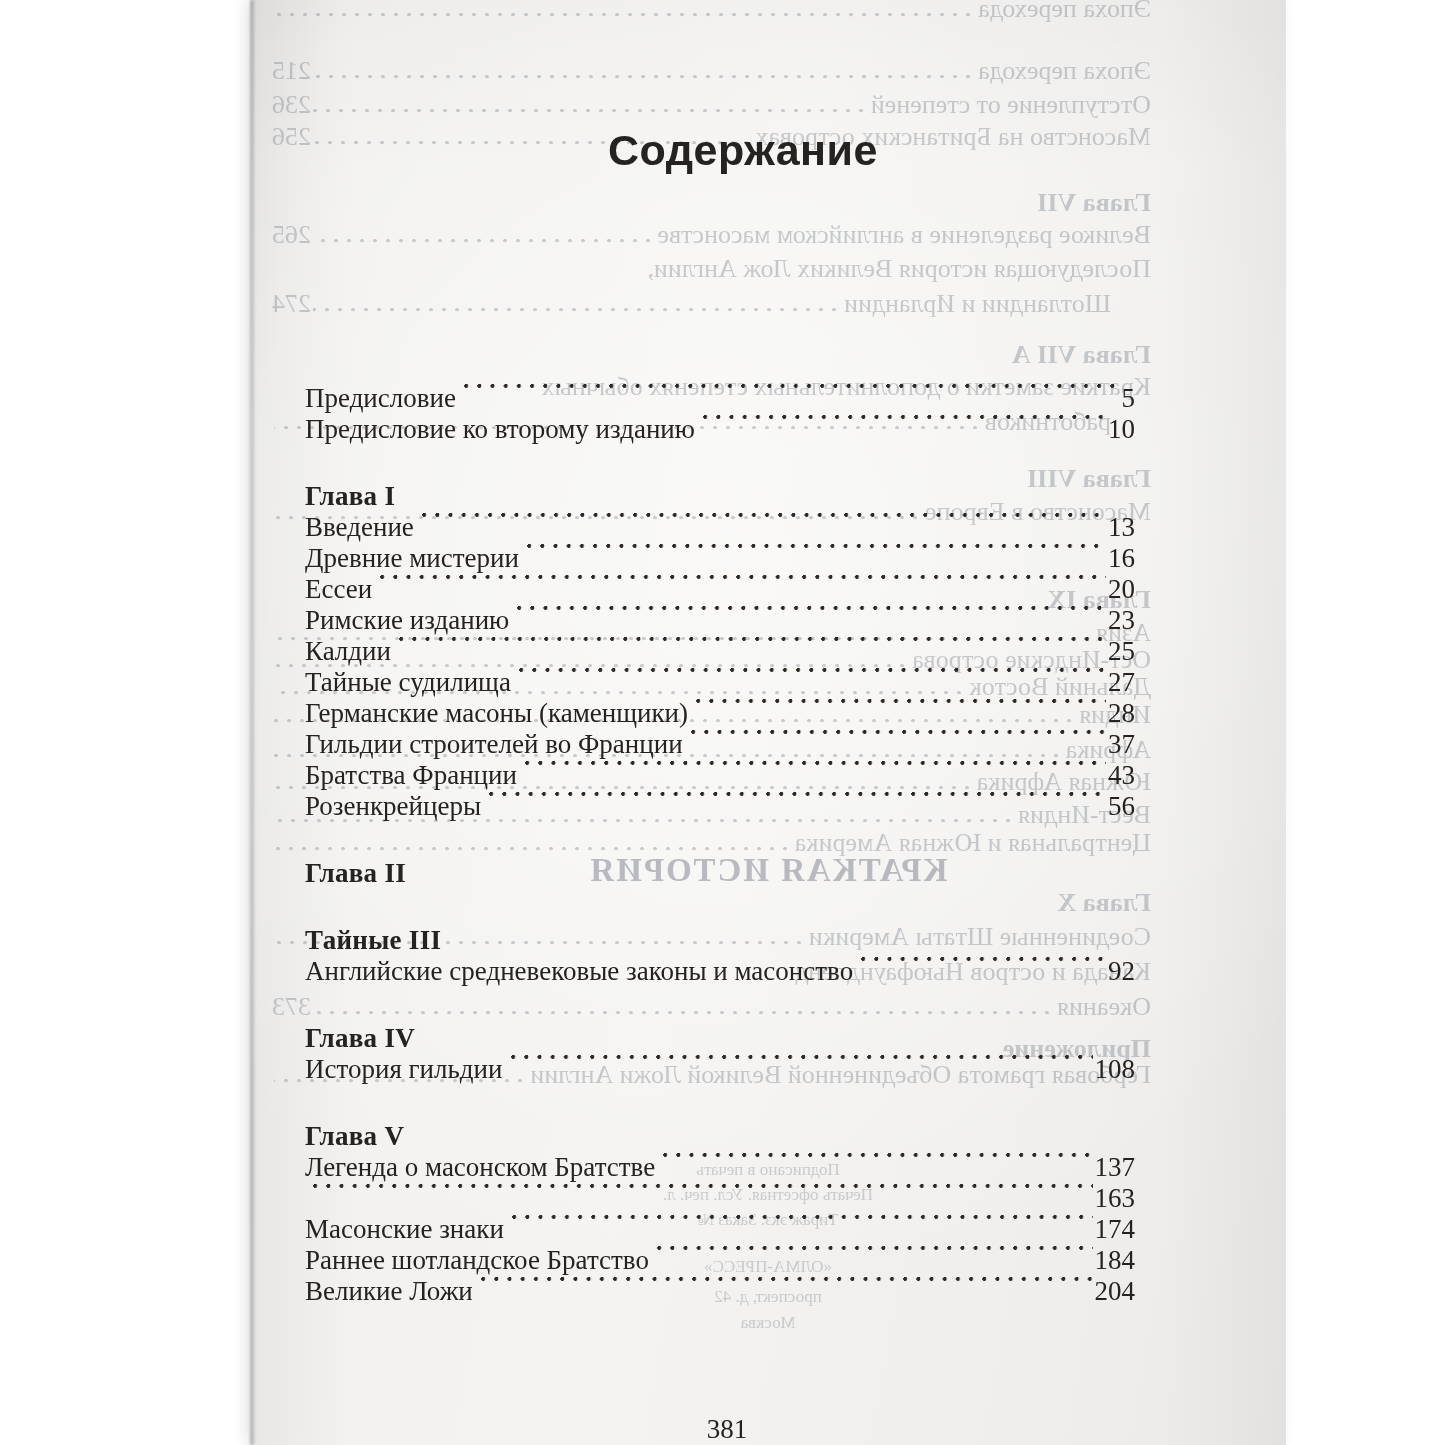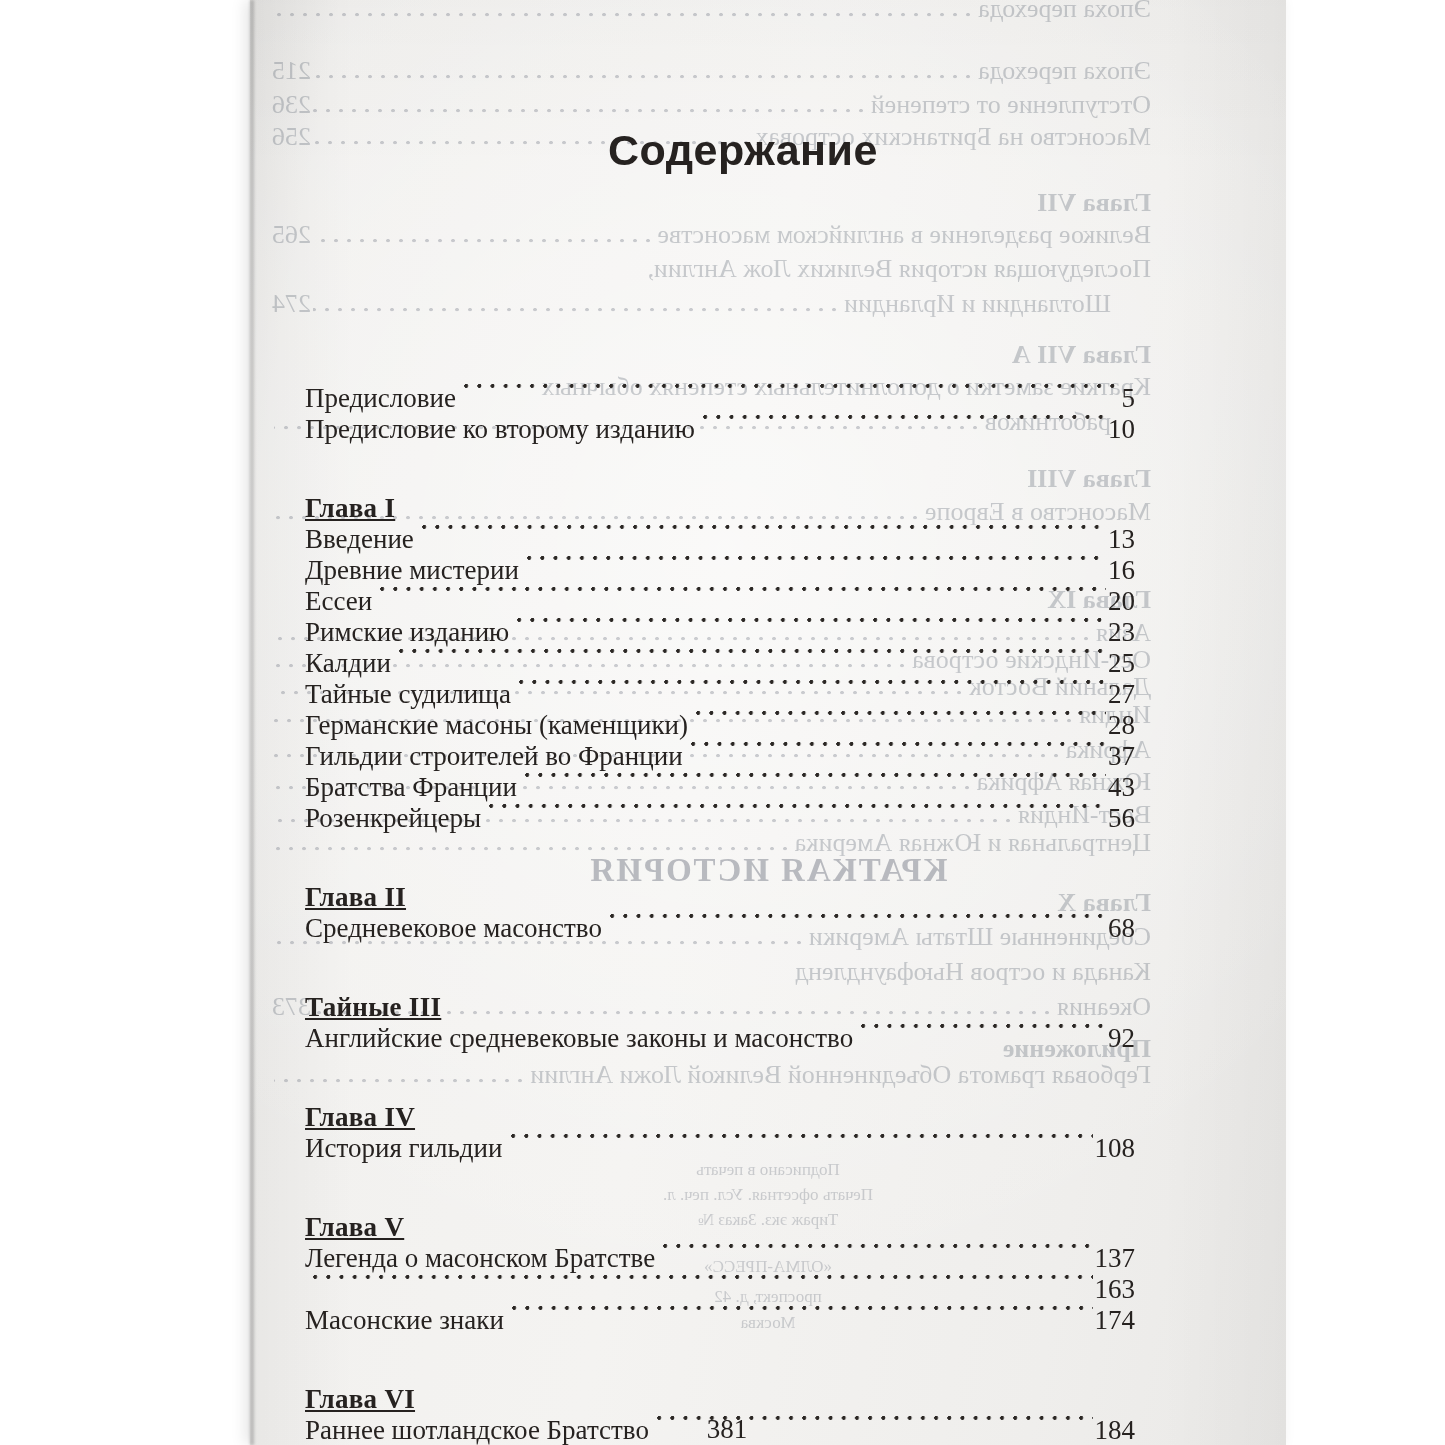--- a/index.html
+++ b/index.html
@@ -14,21 +14,21 @@
   .page::after{content:"";position:absolute;inset:0;pointer-events:none;
         background:radial-gradient(115% 85% at 46% 38%,rgba(255,255,255,.55),rgba(255,255,255,0) 62%),
                    linear-gradient(to right,rgba(0,0,0,.045),rgba(0,0,0,0) 10%,rgba(0,0,0,0) 88%,rgba(0,0,0,.035)),
                    linear-gradient(to bottom,rgba(0,0,0,.02),rgba(0,0,0,0) 12%);}
   
   .title{position:absolute;left:358px;top:126px;font-family:"Liberation Sans","DejaVu Sans",sans-serif;
          font-weight:700;font-size:43px;letter-spacing:.5px;color:var(--ink,#262220);z-index:3;text-align:right;}
   
   .toc{position:absolute;left:55px;top:383px;width:830px;z-index:3;color:var(--ink,#262220);
        font-size:27px;}
-  .t-chapter{font-weight:700;line-height:31px;margin-top:48px;letter-spacing:.3px;text-decoration:underline;}
+  .t-chapter{font-weight:700;line-height:31px;margin-top:36px;letter-spacing:.3px;}
   .t-row{display:flex;align-items:flex-start;line-height:31px;}
   .t-label{white-space:nowrap;}
   .leader{flex:1;height:6px;margin:0 2px 0 8px;min-width:18px;
           background-image:radial-gradient(circle at 2.2px 2.9px,#2b2724 1.75px,rgba(0,0,0,0) 2.2px);
           background-size:13.2px 6px;background-repeat:repeat-x;background-position:left bottom;}
   .t-page{white-space:nowrap;}
   
   .folio{position:absolute;top:1414px;left:437px;width:80px;text-align:center;
          font-size:27px;color:var(--ink,#262220);z-index:3;}
   
@@ -242,25 +242,20 @@
             <span class="t-page">43</span>
           </div>
           <div class="t-row">
             <span class="t-label">Розенкрейцеры</span>
             <div class="leader"></div>
             <span class="t-page">56</span>
           </div>
         </div>
         <div class="toc-section">
           <div class="t-chapter">Глава II</div>
-          <div class="t-row">
-            <span class="t-label">Средневековое масонство</span>
-            <div class="leader"></div>
-            <span class="t-page">68</span>
-          </div>
         </div>
         <div class="toc-section">
           <div class="t-chapter">Тайные III</div>
           <div class="t-row">
             <span class="t-label">Английские средневековые законы и масонство</span>
             <div class="leader"></div>
             <span class="t-page">92</span>
           </div>
         </div>
         <div class="toc-section">
@@ -282,21 +277,20 @@
             <div class="leader"></div>
             <span class="t-page">163</span>
           </div>
           <div class="t-row">
             <span class="t-label">Масонские знаки</span>
             <div class="leader"></div>
             <span class="t-page">174</span>
           </div>
         </div>
         <div class="toc-section">
-          <div class="t-chapter">Глава VI</div>
           <div class="t-row">
             <span class="t-label">Раннее шотландское Братство</span>
             <div class="leader"></div>
             <span class="t-page">184</span>
           </div>
           <div class="t-row">
             <span class="t-label">Великие Ложи</span>
             <div class="leader"></div>
             <span class="t-page">204</span>
           </div>

